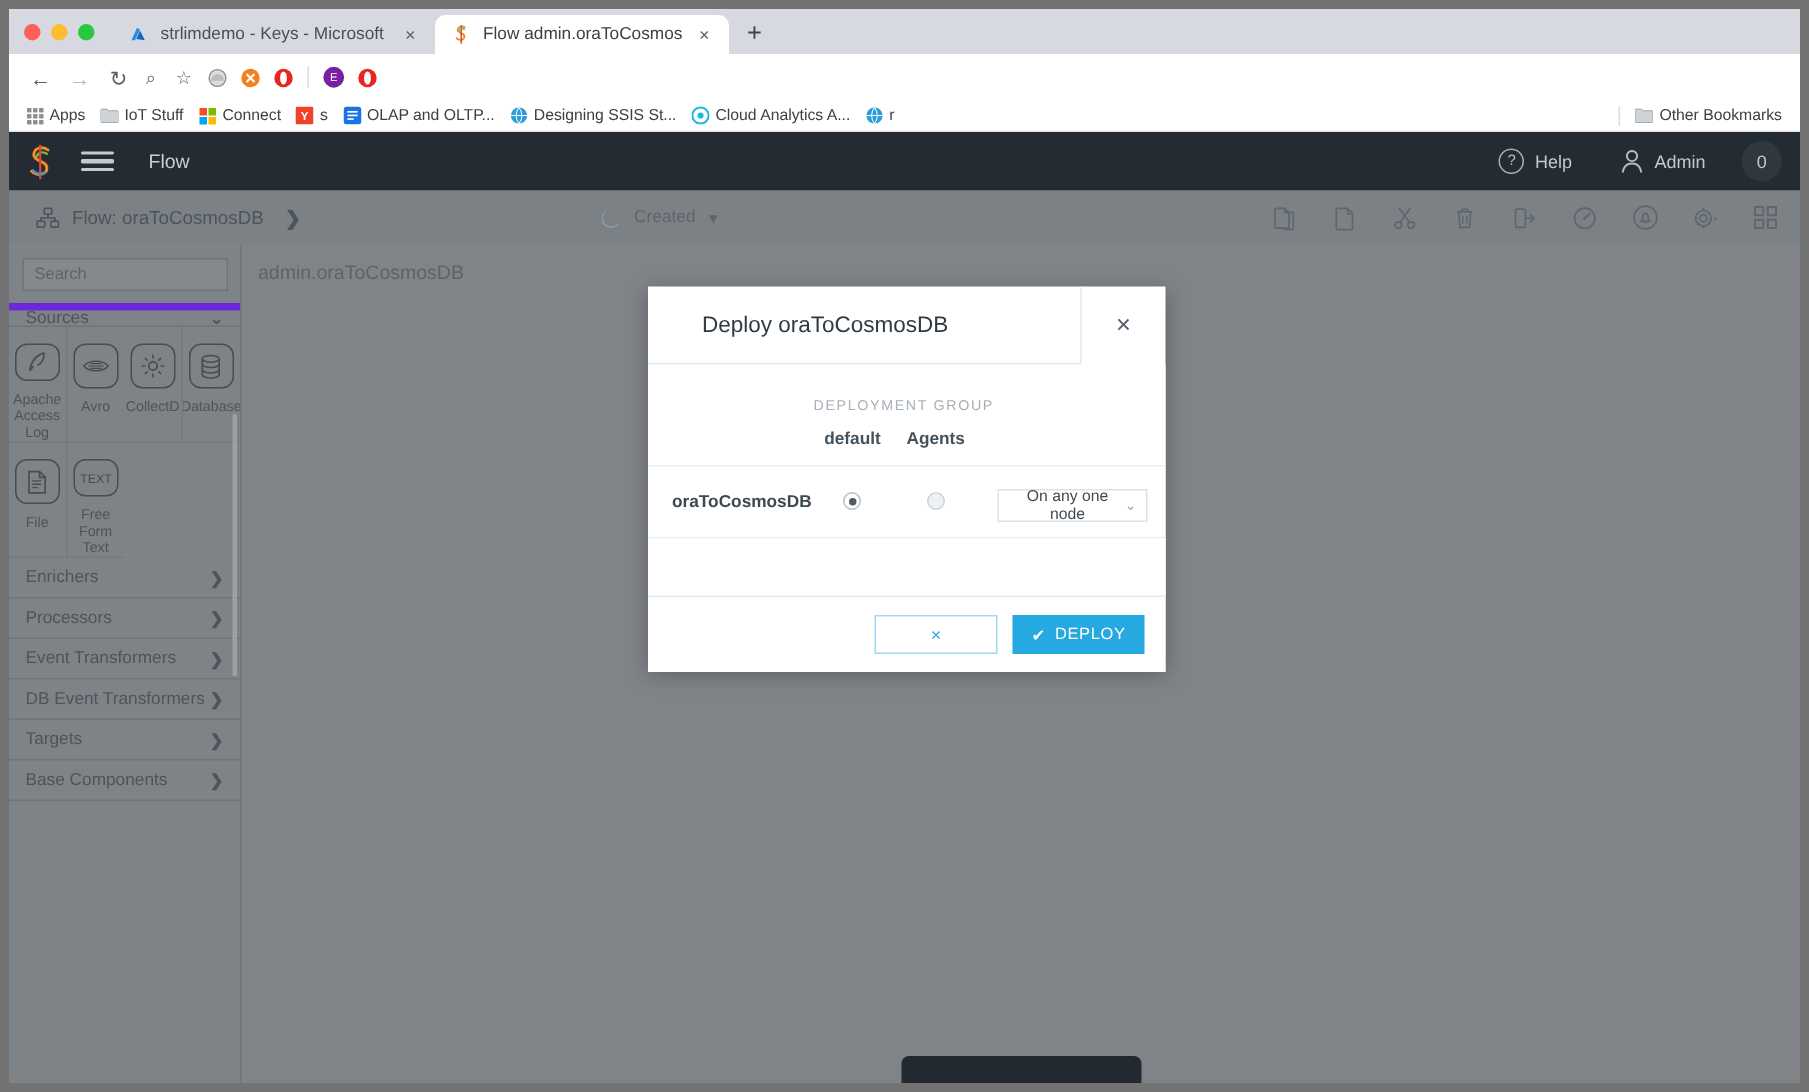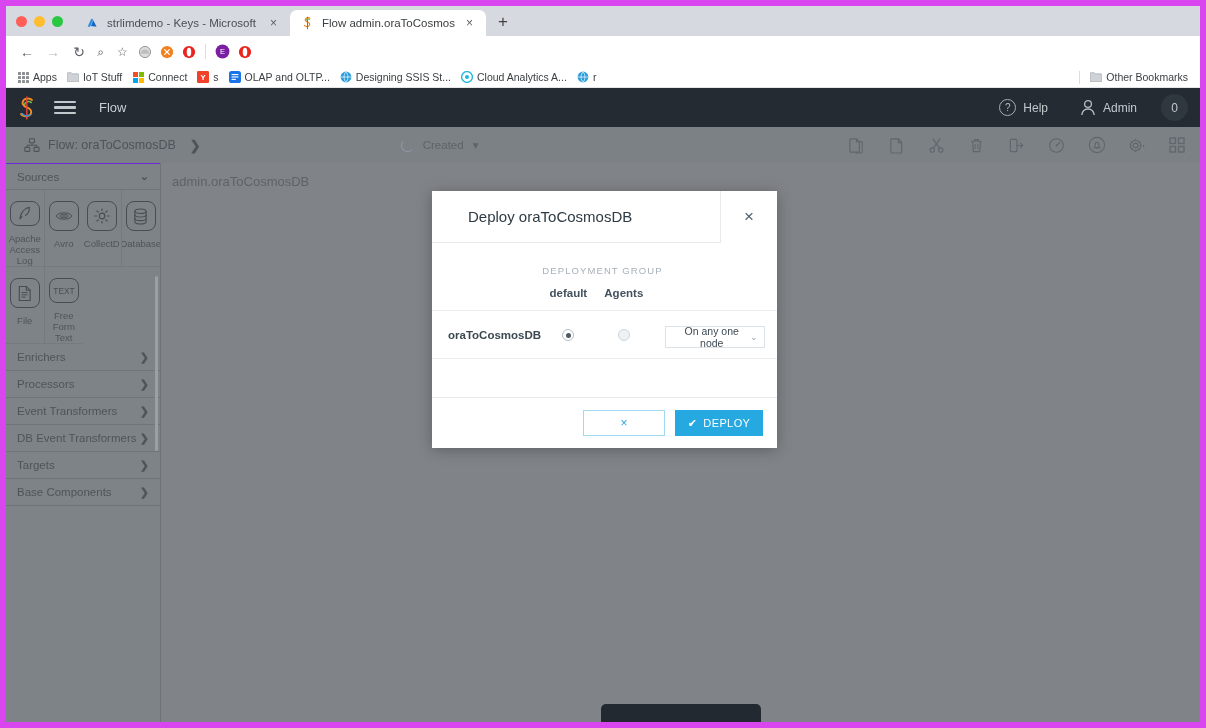--- a/index.html
+++ b/index.html
@@ -7,21 +7,21 @@
     width: 1206px; height: 728px;
     background: #000;
     font-family: "Liberation Sans", sans-serif;
     overflow: hidden;
   }
 
   
   #screen {
     position: relative;
     width: 1206px; height: 728px;
-    background: #d946ef;
+    background: #737373;
   }
   #browser {
     position: absolute;
     left: 6px; top: 6px;
     width: 1194px; height: 716px;
     background: #ffffff;
     overflow: hidden;
   }
 
   
@@ -185,24 +185,24 @@
     width:100%; height:22px;
     background:#85898d;
     border:1px solid #6f7478;
     font-size:11px; color:#5c6267;
     padding:0 7px;
     font-family:"Liberation Sans",sans-serif;
     outline:none;
   }
   .psearch input::placeholder{ color:#5e6469; }
   .pgroup {
-    height:27px; display:flex;align-items:center;
+    height:16px; display:flex;align-items:center;
     padding:0 11px 0 11px;
     font-size:11.5px; color:#4e5459;
-    border-top:1px solid #6d28d9;
+    border-top:5px solid #6d28d9;
     border-bottom:1px solid #6f7478;
     background:#7e8387;
   }
   .pgroup .arrow { margin-left:auto; font-size:11px; font-weight:bold; color:#4e5459;}
   .pgrid { display:grid; grid-template-columns: 1fr 1fr 1fr 1fr; }
   .pcell {
     height:77px;
     display:flex; flex-direction:column; align-items:center; justify-content:flex-start;
     padding-top:11px;
     border-right:1px solid #757a7e;
@@ -611,20 +611,23 @@
                 <rect x="1" y="1" width="5.5" height="5.5" fill="none" stroke="#5f666c" stroke-width="1.3"></rect>
                 <rect x="9.5" y="1" width="5.5" height="5.5" fill="none" stroke="#5f666c" stroke-width="1.3"></rect>
                 <rect x="1" y="9.5" width="5.5" height="5.5" fill="none" stroke="#5f666c" stroke-width="1.3"></rect>
                 <rect x="9.5" y="9.5" width="5.5" height="5.5" fill="none" stroke="#5f666c" stroke-width="1.3"></rect>
               </svg>
           </span>
         </span>
       </div>
 
       <div class="palette">
+        <div class="psearch">
+          <input type="text" placeholder="Search" style="">
+        </div>
 
         <div class="pgroup">
           <span>Sources</span>
           <span class="arrow">⌄</span>
         </div>
 
         <div class="pgrid">
           <div class="pcell">
             <span class="picon">
               <svg width="17" height="17" viewBox="0 0 18 18">

